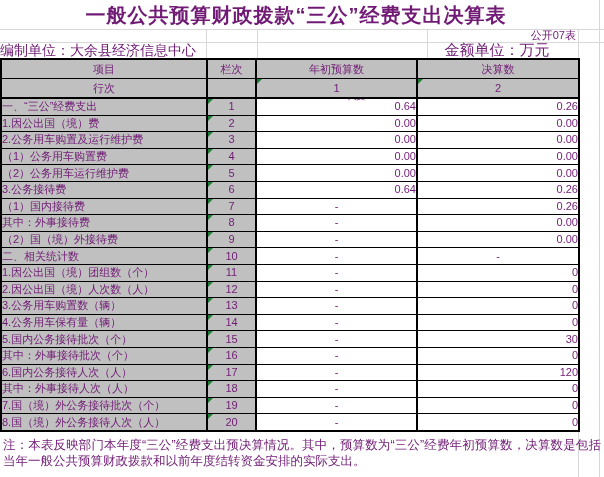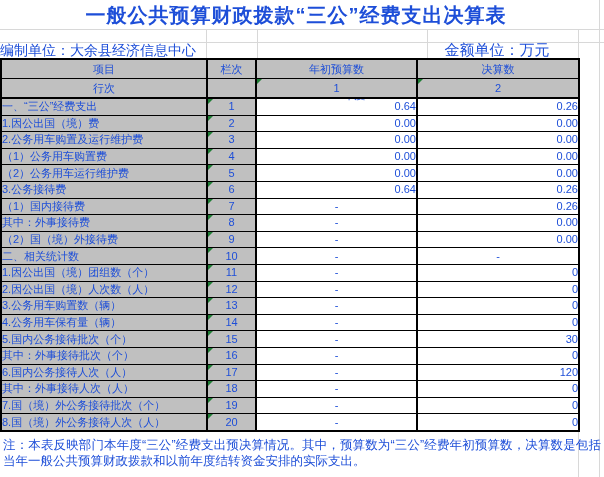--- a/index.html
+++ b/index.html
@@ -1,18 +1,18 @@
 <!DOCTYPE html>
 <html><head>
 <meta charset="utf-8">
 <style>
   html,body{margin:0;padding:0;background:#fff;}
   .sheet{
     position:relative;width:604px;height:477px;background:#ffffff;
-    font-family:"Liberation Sans","DejaVu Sans",sans-serif;color:#1d4ed8;overflow:hidden;
+    font-family:"Liberation Sans","DejaVu Sans",sans-serif;color:#701a75;overflow:hidden;
   }
   
   .hline{position:absolute;left:0;width:604px;height:0;border-top:1px solid #d8d8d8;}
   .vseg{position:absolute;width:0;border-left:1px solid #d8d8d8;}
   .title{
     position:absolute;top:2px;left:0;width:592px;text-align:center;
     font-size:20px;font-weight:bold;letter-spacing:1px;white-space:nowrap;
   }
   .code-row{position:absolute;top:29px;left:0;width:576px;text-align:right;
     font-size:11px;line-height:13px;}
@@ -60,20 +60,21 @@
   <div class="hline" style="top:29px"></div>
   <div class="hline" style="top:42px"></div>
   <div class="vseg" style="left:206px;top:29px;height:29px"></div>
   <div class="vseg" style="left:257px;top:29px;height:29px"></div>
   <div class="vseg" style="left:427px;top:29px;height:29px"></div>
   <div class="vseg" style="left:578px;top:29px;height:29px"></div>
   <div class="vseg" style="left:578px;top:430px;height:47px"></div>
   <div class="vseg" style="left:599px;top:0;height:477px"></div>
 
   <div class="title">一般公共预算财政拨款“三公”经费支出决算表</div>
+  <div class="code-row">公开07表</div>
   <div class="prepared">编制单位：大余县经济信息中心</div>
   <div class="year">2020年度</div>
   <div class="unit">金额单位：万元</div>
 
   <table class="budget">
     <colgroup>
         <col style="width:206px">
         <col style="width:49px">
         <col style="width:161px">
         <col style="width:162px">

